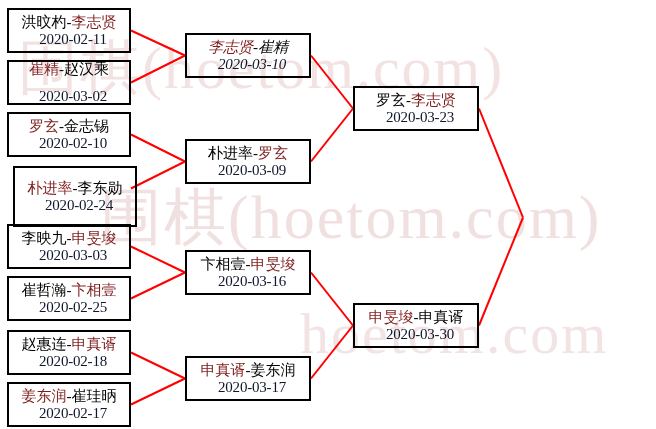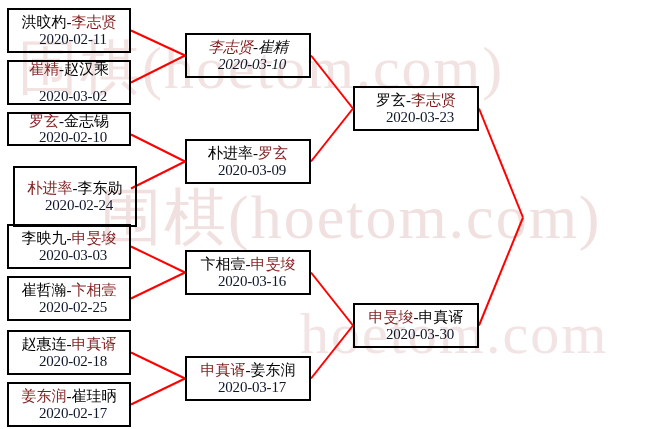--- a/index.html
+++ b/index.html
@@ -127,21 +127,21 @@
 
   <div id="boxes-layer">
       <div class="match-box" style="left: 7px; top: 8px; width: 124px; height: 45px;">
         <div class="players-line"><span class="p-loser">洪旼杓</span><span class="p-sep">-</span><span class="p-winner">李志贤</span></div>
         <div class="date-line">2020-02-11</div>
       </div>
       <div class="match-box" style="left: 7px; top: 60px; width: 124px; height: 45px; gap: 10px;">
         <div class="players-line"><span class="p-winner">崔精</span><span class="p-sep">-</span><span class="p-loser">赵汉乘</span></div>
         <div class="date-line">2020-03-02</div>
       </div>
-      <div class="match-box" style="left: 7px; top: 112px; width: 124px; height: 34px;">
+      <div class="match-box" style="left: 7px; top: 112px; width: 124px; height: 45px;">
         <div class="players-line"><span class="p-winner">罗玄</span><span class="p-sep">-</span><span class="p-loser">金志锡</span></div>
         <div class="date-line">2020-02-10</div>
       </div>
       <div class="match-box" style="left: 13px; top: 166px; width: 124px; height: 61px;">
         <div class="players-line"><span class="p-winner">朴进率</span><span class="p-sep">-</span><span class="p-loser">李东勋</span></div>
         <div class="date-line">2020-02-24</div>
       </div>
       <div class="match-box" style="left: 7px; top: 224px; width: 124px; height: 45px;">
         <div class="players-line"><span class="p-loser">李映九</span><span class="p-sep">-</span><span class="p-winner">申旻埈</span></div>
         <div class="date-line">2020-03-03</div>

